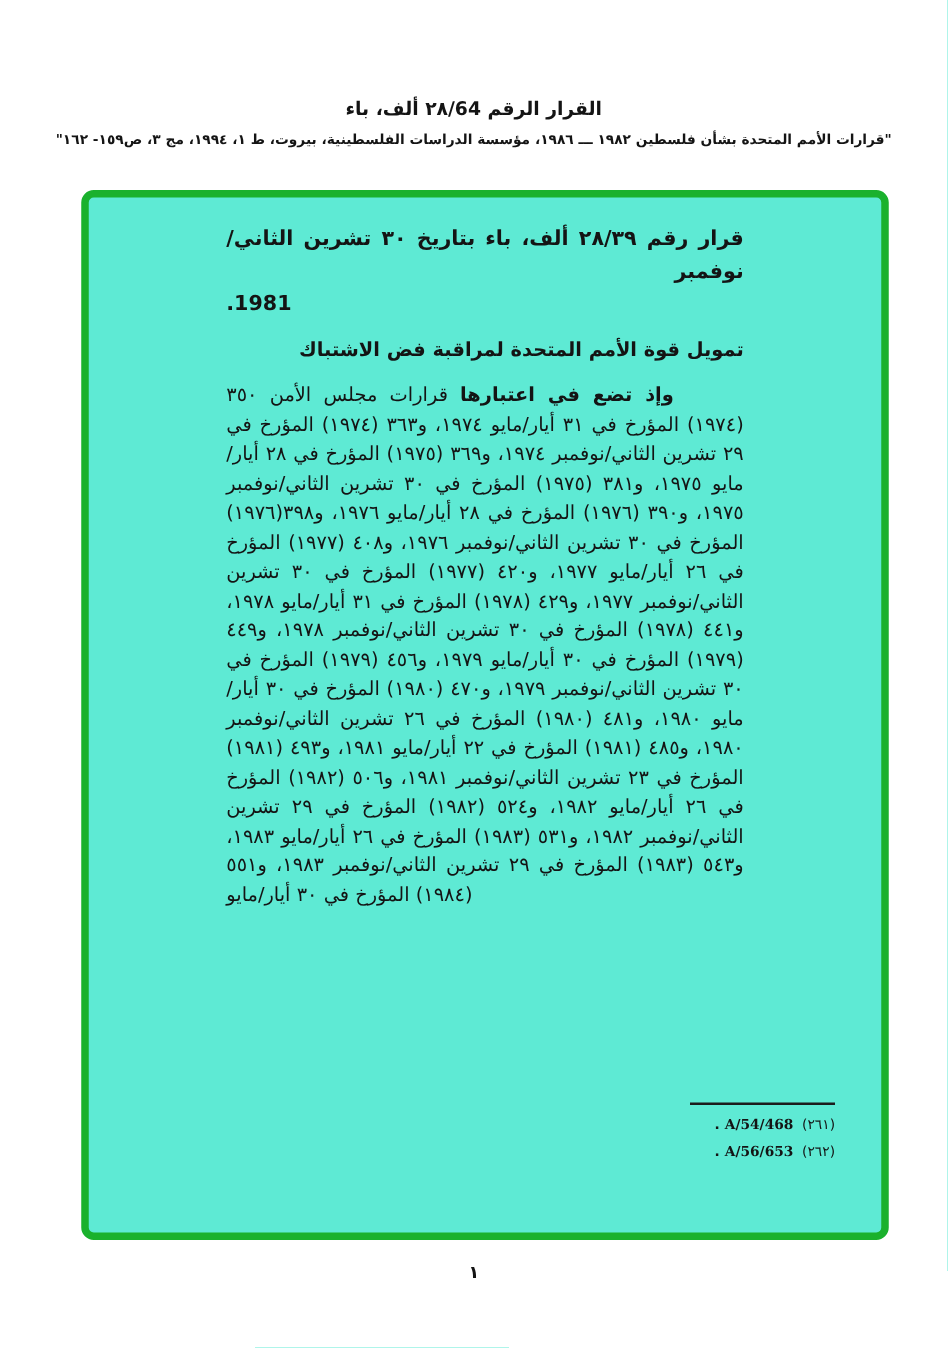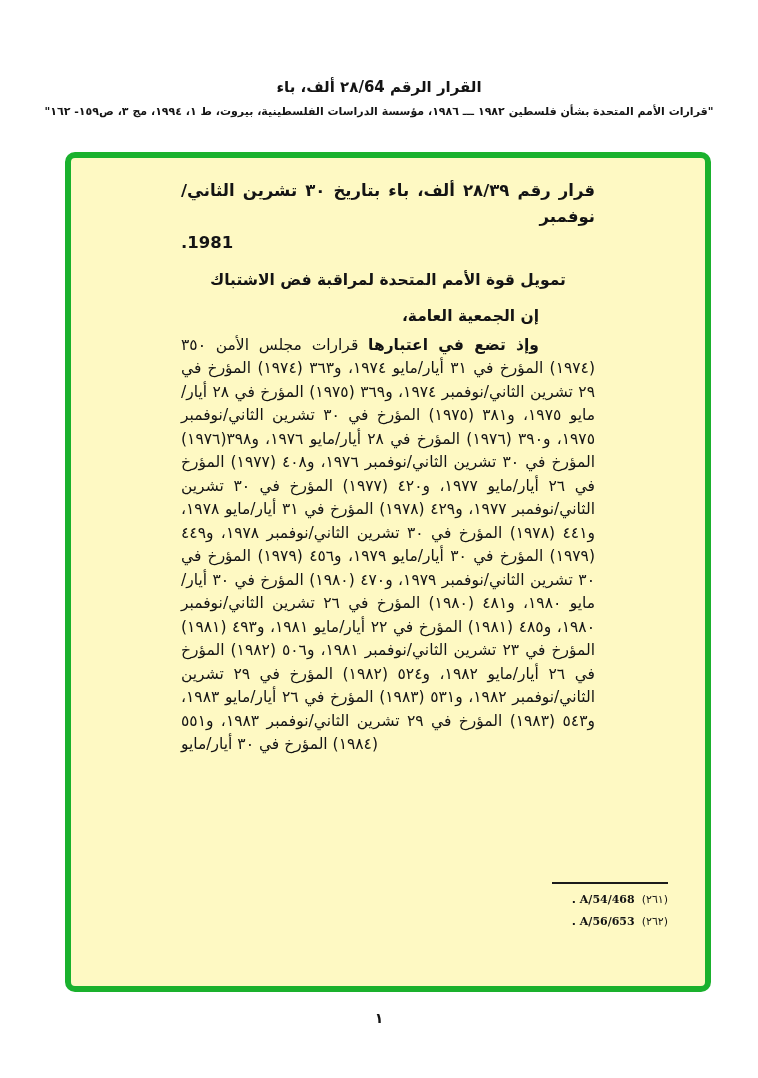--- a/index.html
+++ b/index.html
@@ -18,33 +18,33 @@
   .hdr-source {
     margin-top:6px; text-align:center;
     font-size:11px; font-weight:bold; line-height:15px;
     letter-spacing:0px;
   }
   
   .res-box {
     position:absolute; left:65px; top:152px;
     width:646px; height:840px; box-sizing:border-box;
     border:6px solid var(--green); border-radius:10px;
-    background:#fef9c3;
+    background:#5eead4;
   }
   .text-col {
     width:414px; margin:20px auto 0 auto;
     font-size:15.5px; line-height:23.5px;
     text-align:justify;
   }
   .doc-title { font-weight:bold; font-size:16.5px; line-height:26px; margin:0 0 12px 0; }
   .doc-title .l1 { text-align:justify; text-align-last:justify; }
   .doc-title .l2 { text-align:left; }
   .doc-subtitle {
     font-weight:bold; font-size:15.5px; line-height:24px;
-    text-align:center; margin:0 0 13px 0;
+    text-align:right; margin:0 0 13px 0;
   }
   .doc-section {
     font-weight:bold; font-size:15.5px; line-height:24px;
     text-align:center; margin:0 0 7px 0;
   }
   .para { margin:0; text-indent:56px; }
   .p1 { font-weight:bold; text-align:right; }
   .p2 { text-align:justify; text-align-last:justify; }
   .p3 { text-align:justify; text-align-last:left; margin-top:5px; }
   .fnref {
@@ -77,21 +77,20 @@
   <div class="text-col">
 
     <div class="doc-title">
       <div class="l1">قرار رقم ٢٨/٣٩ ألف، باء بتاريخ ٣٠ تشرين الثاني/نوفمبر</div>
       <div class="l2">1981.</div>
     </div>
 
     <div class="doc-subtitle">تمويل قوة الأمم المتحدة لمراقبة فض الاشتباك</div>
 
 
-    <p class="para p1">إن الجمعية العامة،</p>
 
 
     <p class="para p3"><b>وإذ تضع في اعتبارها</b><span> قرارات مجلس الأمن ٣٥٠ (١٩٧٤) المؤرخ في ٣١ أيار/مايو ١٩٧٤، و٣٦٣ (١٩٧٤) المؤرخ في ٢٩ تشرين الثاني/نوفمبر ١٩٧٤، و٣٦٩ (١٩٧٥) المؤرخ في ٢٨ أيار/مايو ١٩٧٥، و٣٨١ (١٩٧٥) المؤرخ في ٣٠ تشرين الثاني/نوفمبر ١٩٧٥، و٣٩٠ (١٩٧٦) المؤرخ في ٢٨ أيار/مايو ١٩٧٦، و٣٩٨(١٩٧٦) المؤرخ في ٣٠ تشرين الثاني/نوفمبر ١٩٧٦، و٤٠٨ (١٩٧٧) المؤرخ في ٢٦ أيار/مايو ١٩٧٧، و٤٢٠ (١٩٧٧) المؤرخ في ٣٠ تشرين الثاني/نوفمبر ١٩٧٧، و٤٢٩ (١٩٧٨) المؤرخ في ٣١ أيار/مايو ١٩٧٨، و٤٤١ (١٩٧٨) المؤرخ في ٣٠ تشرين الثاني/نوفمبر ١٩٧٨، و٤٤٩ (١٩٧٩) المؤرخ في ٣٠ أيار/مايو ١٩٧٩، و٤٥٦ (١٩٧٩) المؤرخ في ٣٠ تشرين الثاني/نوفمبر ١٩٧٩، و٤٧٠ (١٩٨٠) المؤرخ في ٣٠ أيار/مايو ١٩٨٠، و٤٨١ (١٩٨٠) المؤرخ في ٢٦ تشرين الثاني/نوفمبر ١٩٨٠، و٤٨٥ (١٩٨١) المؤرخ في ٢٢ أيار/مايو ١٩٨١، و٤٩٣ (١٩٨١) المؤرخ في ٢٣ تشرين الثاني/نوفمبر ١٩٨١، و٥٠٦ (١٩٨٢) المؤرخ في ٢٦ أيار/مايو ١٩٨٢، و٥٢٤ (١٩٨٢) المؤرخ في ٢٩ تشرين الثاني/نوفمبر ١٩٨٢، و٥٣١ (١٩٨٣) المؤرخ في ٢٦ أيار/مايو ١٩٨٣، و٥٤٣ (١٩٨٣) المؤرخ في ٢٩ تشرين الثاني/نوفمبر ١٩٨٣، و٥٥١ (١٩٨٤) المؤرخ في ٣٠ أيار/مايو</span></p>
 
   </div>
 
   <div class="footnotes">
     <div class="fn-rule"></div>
     <div class="fn-line"><span class="fn-marker">(٢٦١)</span><span class="fn-doc">A/54/468</span><span class="fn-period">.</span></div>
     <div class="fn-line"><span class="fn-marker">(٢٦٢)</span><span class="fn-doc">A/56/653</span><span class="fn-period">.</span></div>

